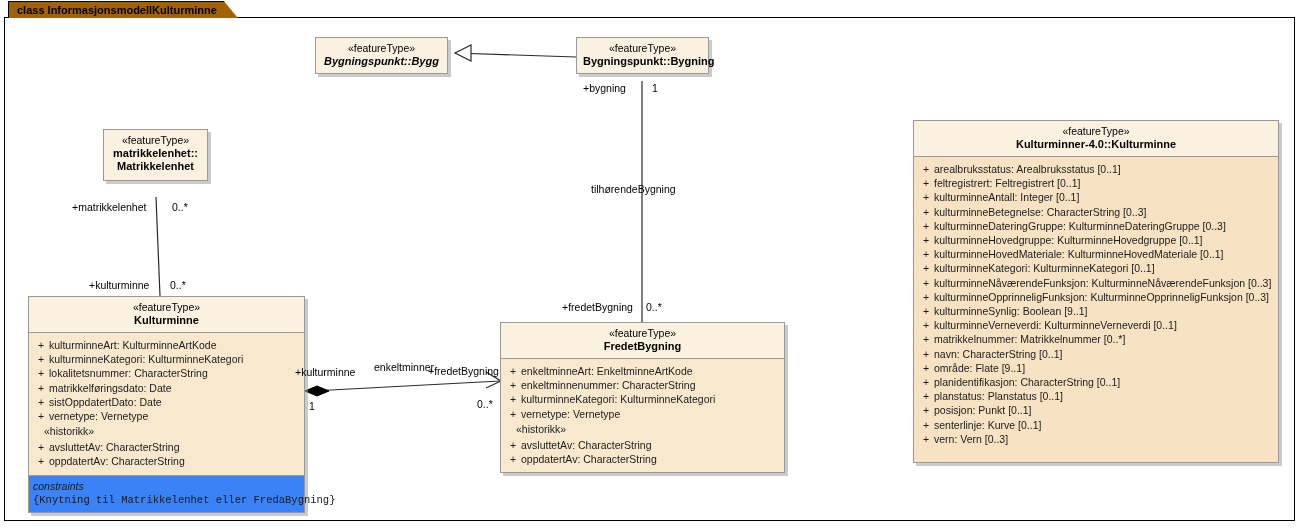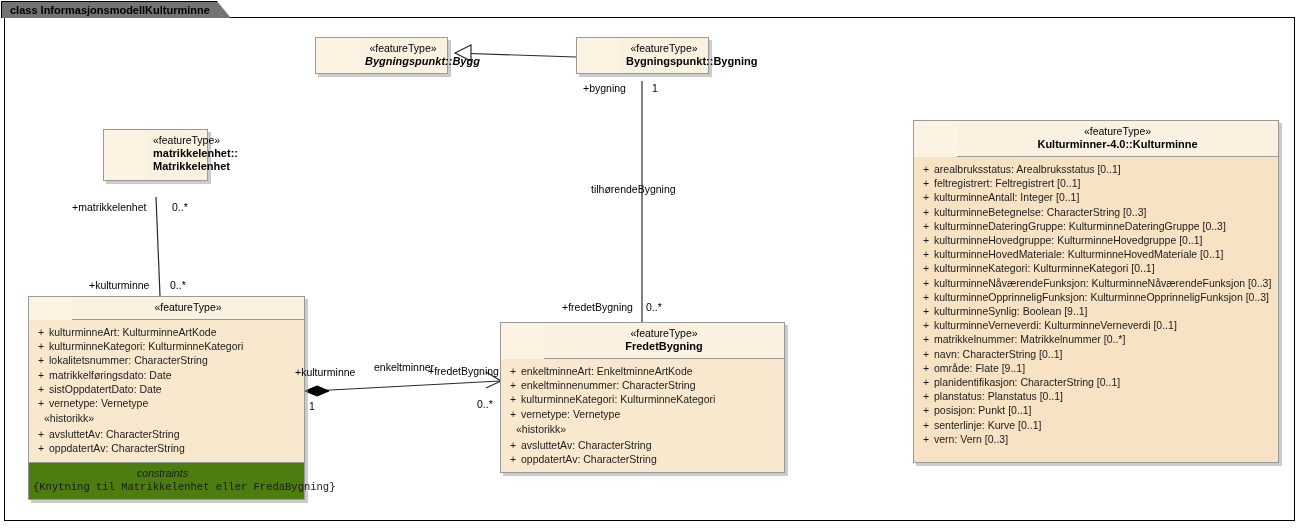--- a/index.html
+++ b/index.html
@@ -25,24 +25,24 @@
     left: 4px;
     top: 17px;
     width: 1291px;
     height: 504px;
     border: 1px solid #000000;
     box-sizing: border-box;
     background: transparent;
   }
   .title-tab {
     position: absolute;
-    left: 1px;
+    left: 8px;
     top: 1px;
     height: 17px;
-    background: #737373;
+    background: #a16207;
     border: 1px solid #000000;
     border-bottom: none;
     box-sizing: border-box;
     padding: 0 20px 0 8px;
     display: flex;
     align-items: center;
     clip-path: polygon(0 0, calc(100% - 14px) 0, 100% 100%, 0 100%);
     z-index: 5;
   }
   .title-tab-text {
@@ -60,21 +60,20 @@
     border: 1px solid #9a9a9a;
     background: #fdf3e3;
     box-shadow: 3px 3px 0 0 rgba(160,160,160,0.55);
     z-index: 3;
   }
   .uml-header {
     padding: 4px 6px 5px 6px;
     text-align: center;
     background: #fbf1e1;
     border-bottom: 1px solid #9a9a9a;
-    margin-left: 43px;
   }
   .uml-class.simple .uml-header {
     border-bottom: none;
   }
   .stereotype {
     font-size: 10.5px;
     color: #000000;
     line-height: 13px;
     white-space: nowrap;
   }
@@ -114,24 +113,24 @@
     flex: 1 1 auto;
   }
   .section-label {
     font-size: 10.5px;
     line-height: 17px;
     padding-left: 11px;
     color: #1b1b1b;
     white-space: nowrap;
   }
   .constraint-block {
-    background: #4d7c0f;
+    background: #3b82f6;
     border-top: 1px solid #9a9a9a;
     padding: 3px 12px 5px 4px;
-    text-align: center;
+    text-align: left;
   }
   .constraint-title {
     font-size: 10.5px;
     font-style: italic;
     color: #1b1b1b;
     line-height: 14px;
   }
   .constraint-text {
     font-size: 10.5px;
     color: #1b1b1b;
@@ -205,20 +204,21 @@
     <div class="uml-header" style="padding-bottom:7px;">
       <div class="stereotype">«featureType»</div>
       <div class="class-name">matrikkelenhet::</div>
       <div class="class-name">Matrikkelenhet</div>
     </div>
   </div>
 
   <div class="uml-class" style="left:28px; top:296px; width:277px;">
     <div class="uml-header">
       <div class="stereotype">«featureType»</div>
+      <div class="class-name">Kulturminne</div>
     </div>
     <div class="uml-compartment">
       <div class="attr-row">
         <span class="attr-vis">+</span>
         <span class="attr-text">kulturminneArt: KulturminneArtKode</span>
       </div>
       <div class="attr-row">
         <span class="attr-vis">+</span>
         <span class="attr-text">kulturminneKategori: KulturminneKategori</span>
       </div>

